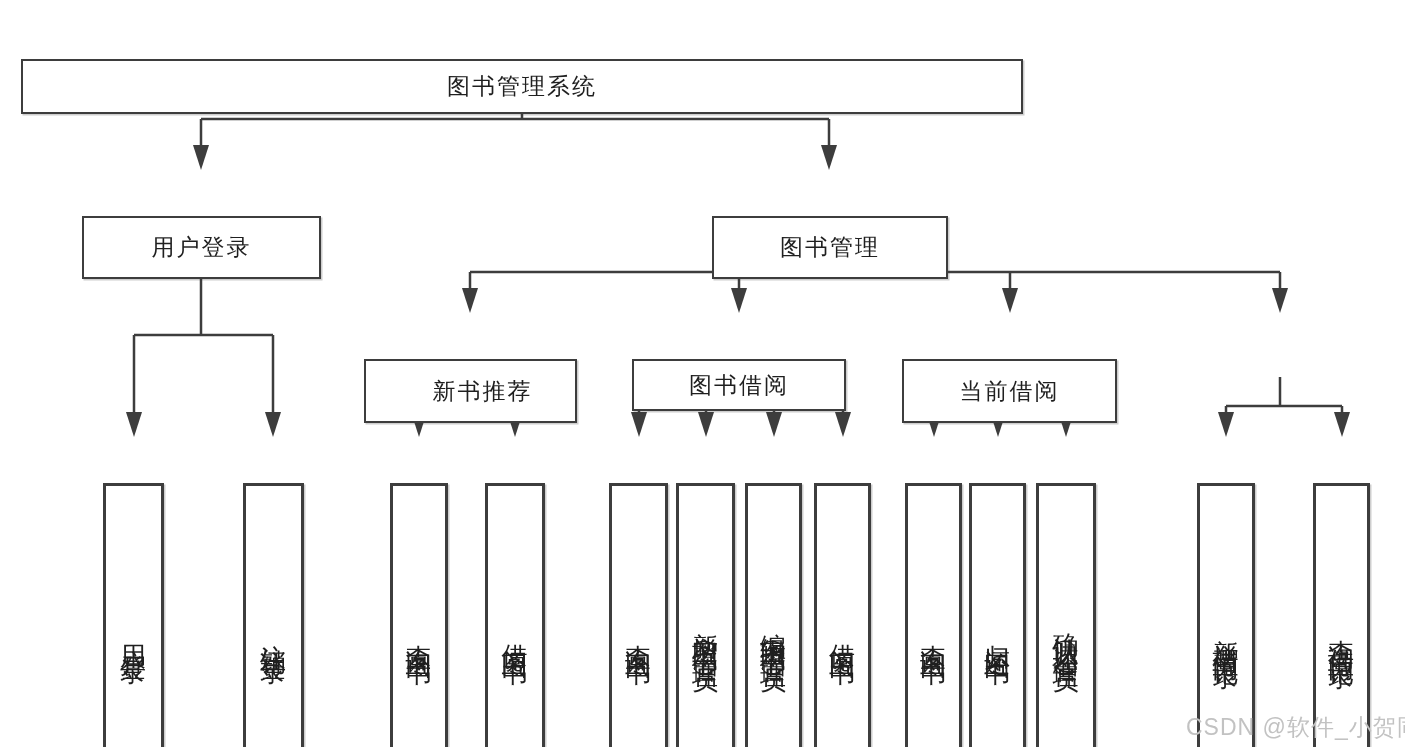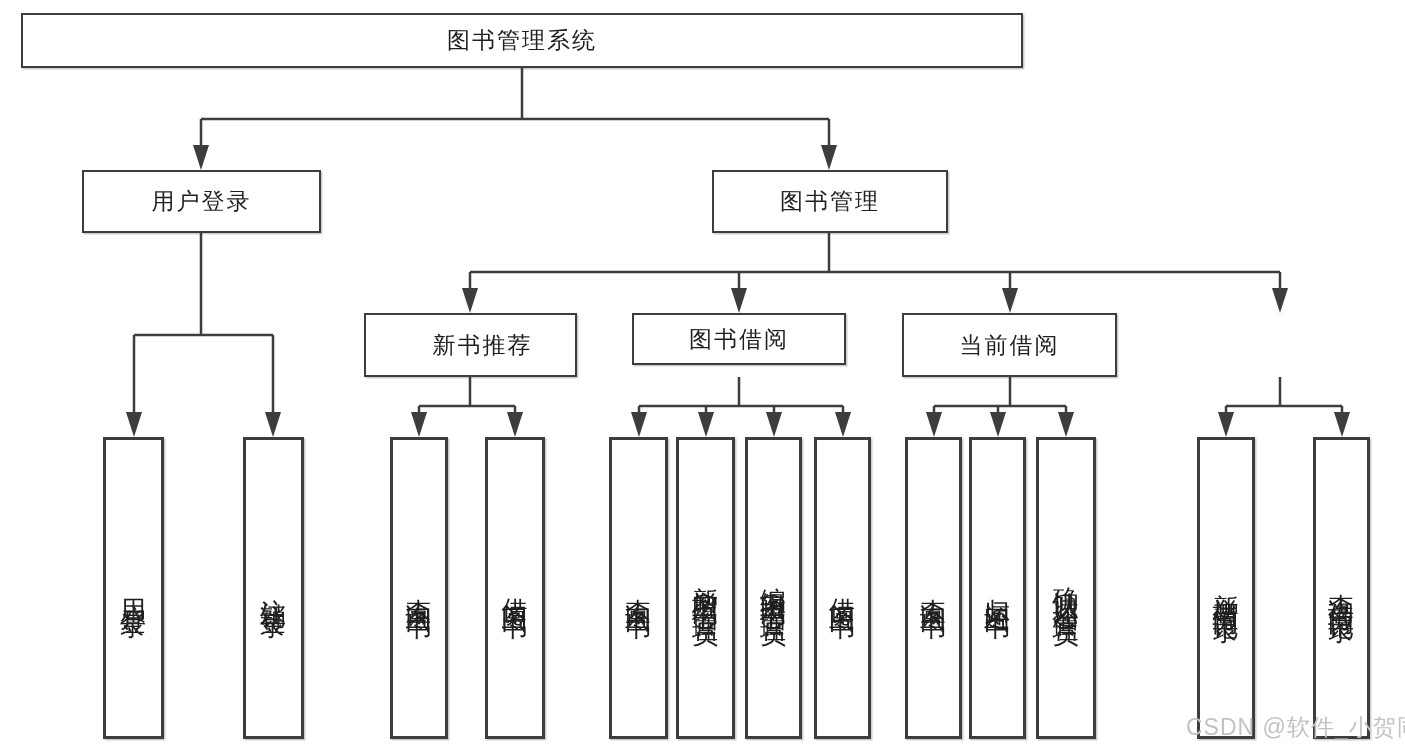--- a/index.html
+++ b/index.html
@@ -14,20 +14,21 @@
   .node{
     position:absolute;
     box-sizing:border-box;
     background:#ffffff;
     border:2.5px solid #3d3d3d;
     display:flex;
     align-items:center;
     justify-content:center;
     color:#1f1f1f;
     box-shadow:1.5px 1.5px 0 rgba(60,60,60,0.25);
+    margin-top:46px;
   }
   .node.h{
     font-size:23px;
     letter-spacing:2px;
     white-space:nowrap;
   }
   .node.v{
     border-width:3px;
     writing-mode:vertical-rl;
     text-orientation:mixed;

